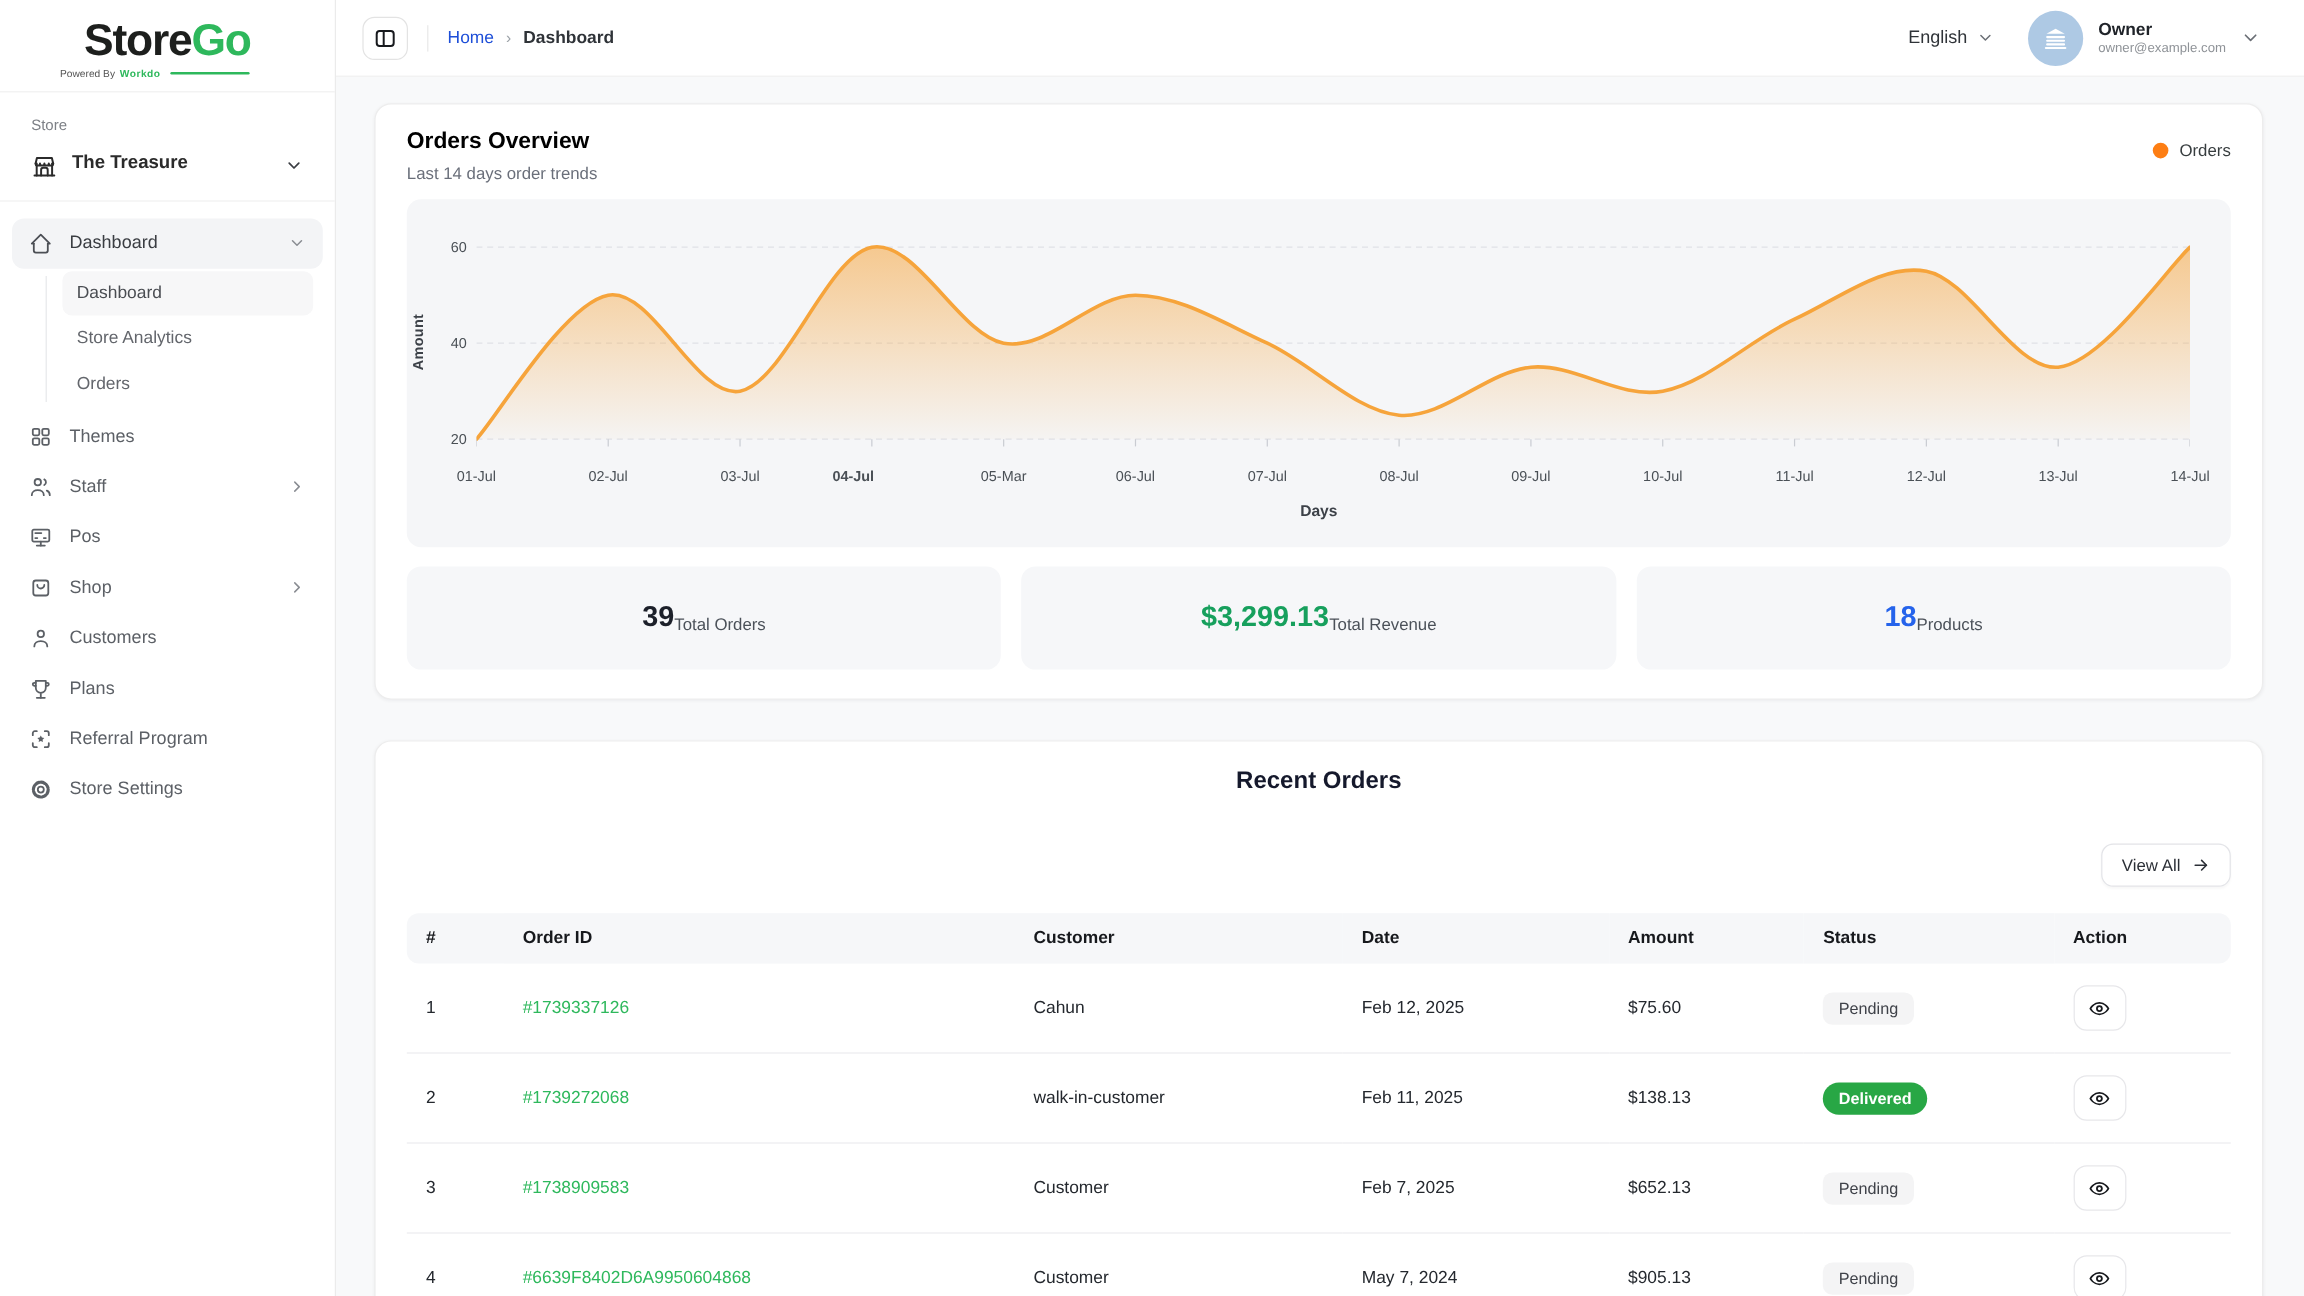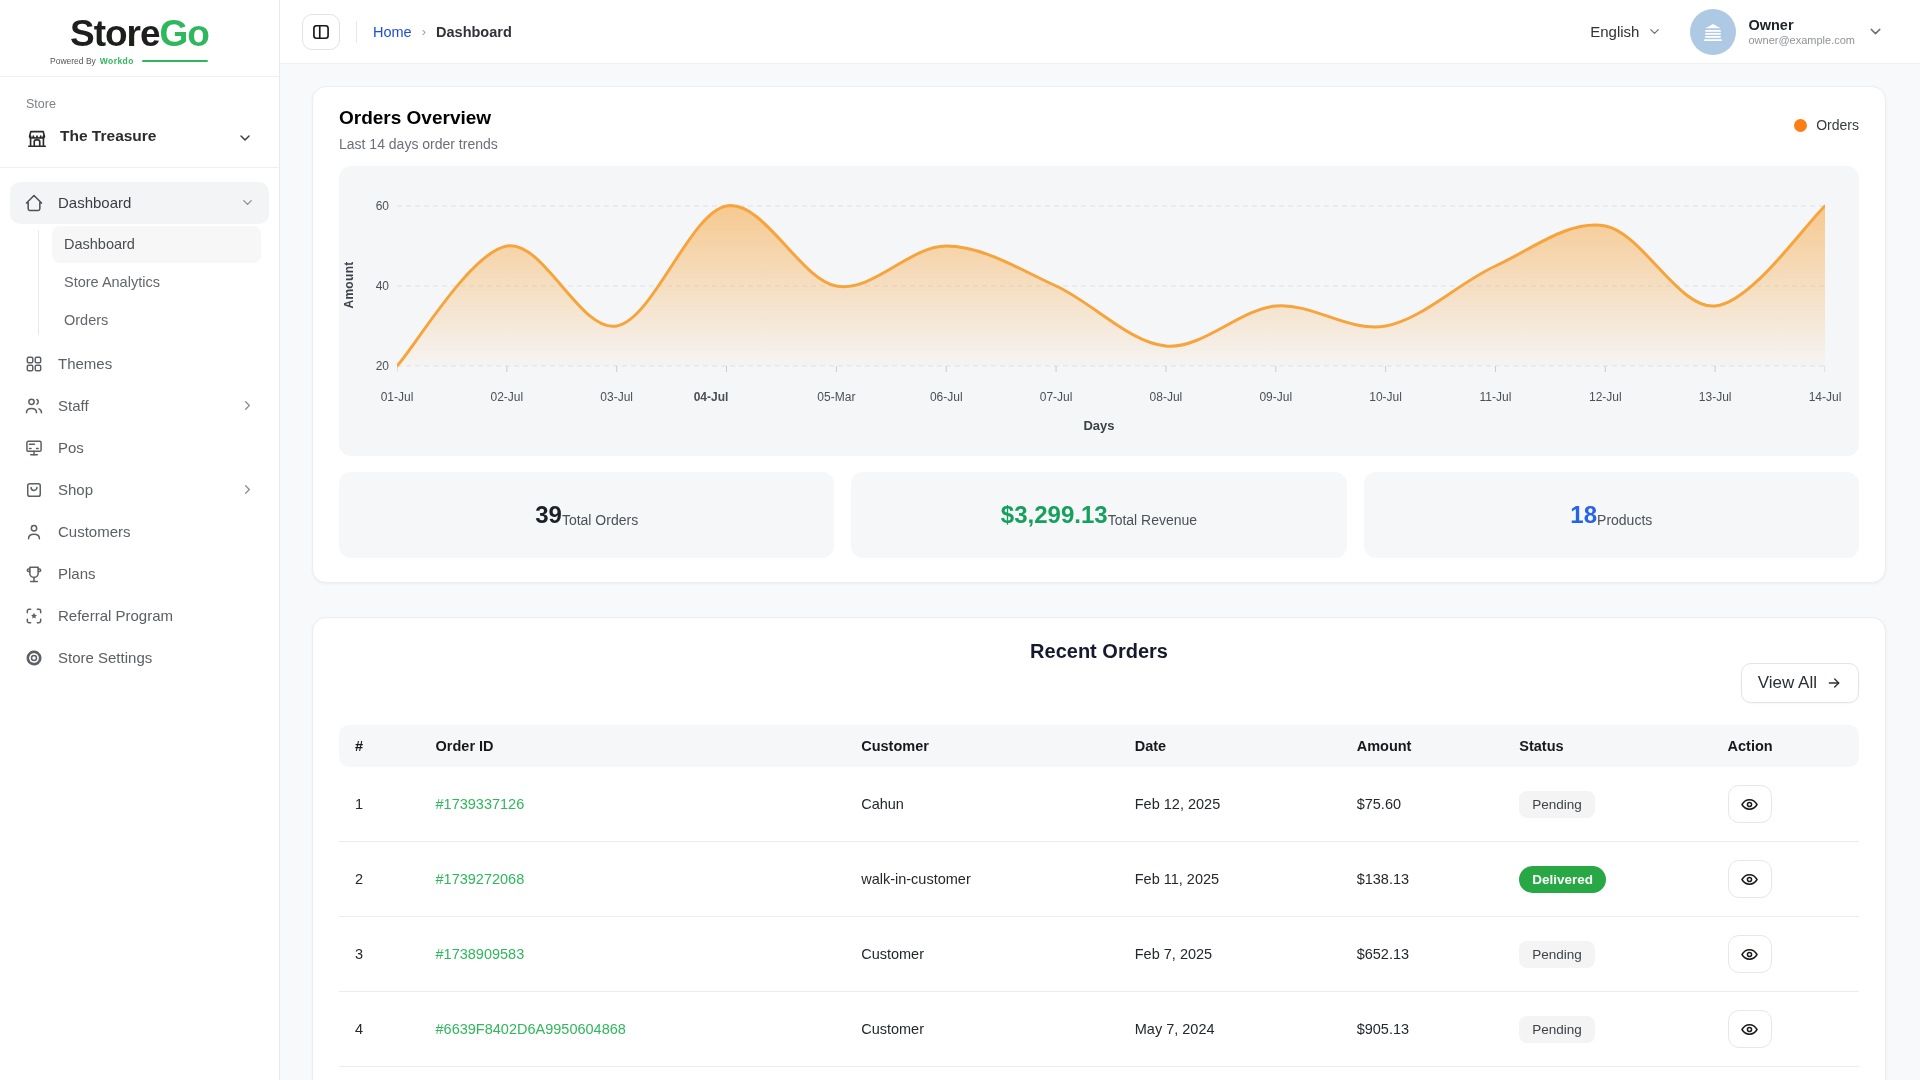--- a/index.html
+++ b/index.html
@@ -66,21 +66,21 @@
 
   .stats-row { display:flex; gap:17px; margin-top:16px; }
   .stat-card { flex:1; height:86px; background:#f6f7f9; border-radius:12px; display:flex; flex-direction:row; align-items:center; justify-content:center; }
   .stat-value { font-size:24px; font-weight:bold; }
   .stat-label { font-size:14px; color:#4b5159; margin-top:9px; }
 
   
   .card-orders { margin-top:34px; padding:22px 26px 26px; }
   .ro-head { display:flex; align-items:center;flex-direction:column; }
   .ro-title { font-size:20px; font-weight:bold; color:#15192c; }
-  .view-all-btn { margin-left:auto; display:flex; align-items:center; gap:9px; background:#fff; border:1px solid #e3e4e8; border-radius:10px; padding:9px 16px; font-size:17px; color:#2b2f36; cursor:pointer; box-shadow:0 1px 2px rgba(0,0,0,.03); }
+  .view-all-btn { margin-left:auto; display:flex; align-items:center; gap:9px; background:#fff; border:1px solid #e3e4e8; border-radius:10px; padding:9px 16px; font-size:14px; color:#2b2f36; cursor:pointer; box-shadow:0 1px 2px rgba(0,0,0,.03);margin-top:40px; }
   table.orders { width:100%; border-collapse:collapse; margin-top:22px; table-layout:fixed; }
   table.orders col.c-idx{width:5.3%} table.orders col.c-oid{width:28%} table.orders col.c-cust{width:18%}
   table.orders col.c-date{width:14.6%} table.orders col.c-amt{width:10.7%} table.orders col.c-status{width:13.7%} table.orders col.c-act{width:9.7%}
   table.orders thead th { background:#f6f7f9; text-align:left; font-size:14.5px; font-weight:bold; color:#17191d; padding:13px 16px; }
   table.orders thead th:first-child { border-radius:10px 0 0 10px; }
   table.orders thead th:last-child { border-radius:0 10px 10px 0; }
   table.orders tbody td { padding:18px 16px; font-size:14.5px; color:#24282e; border-bottom:1px solid #ececee; }
   .order-link { color:#2eb85c; text-decoration:none; cursor:pointer; }
   .pill { display:inline-block; font-size:13.5px; padding:6px 13px; }
   .pill[data-status="pending"] { background:#f4f4f5; color:#3f4249; border-radius:8px; }

